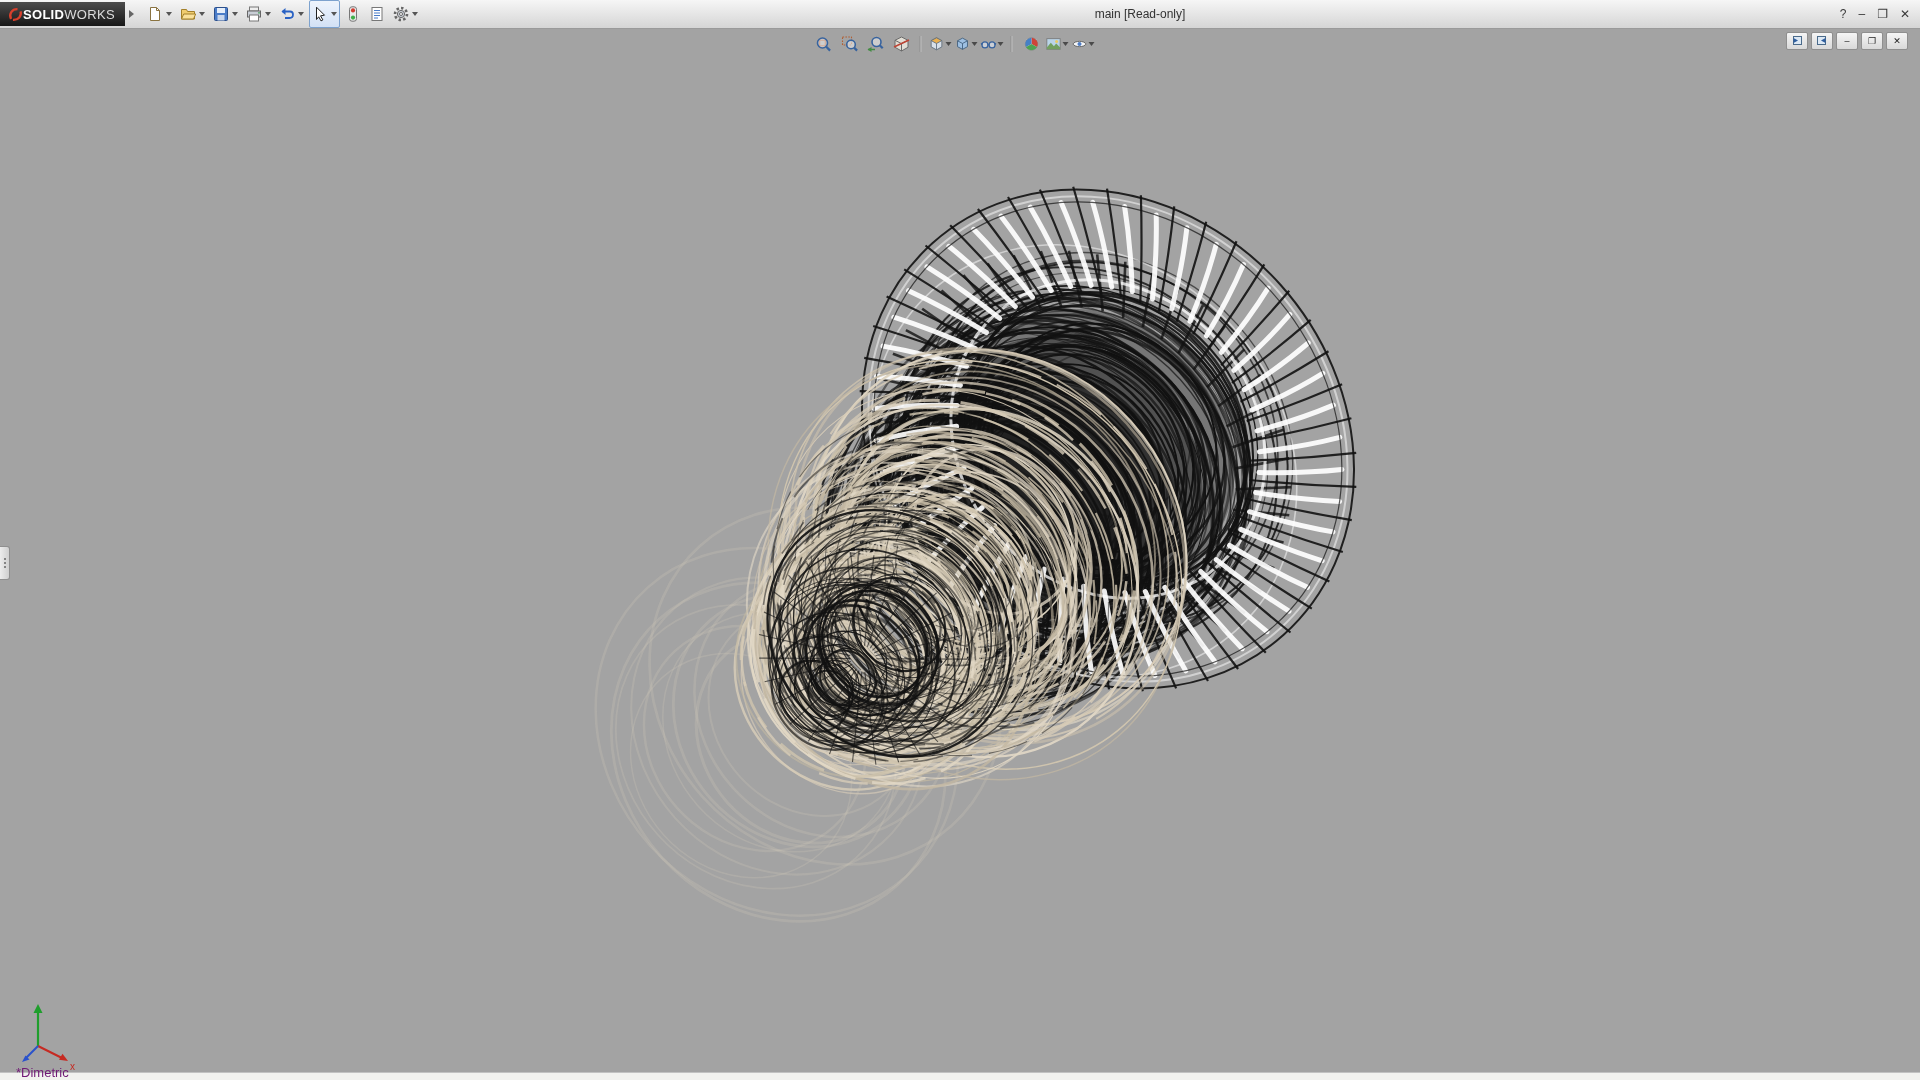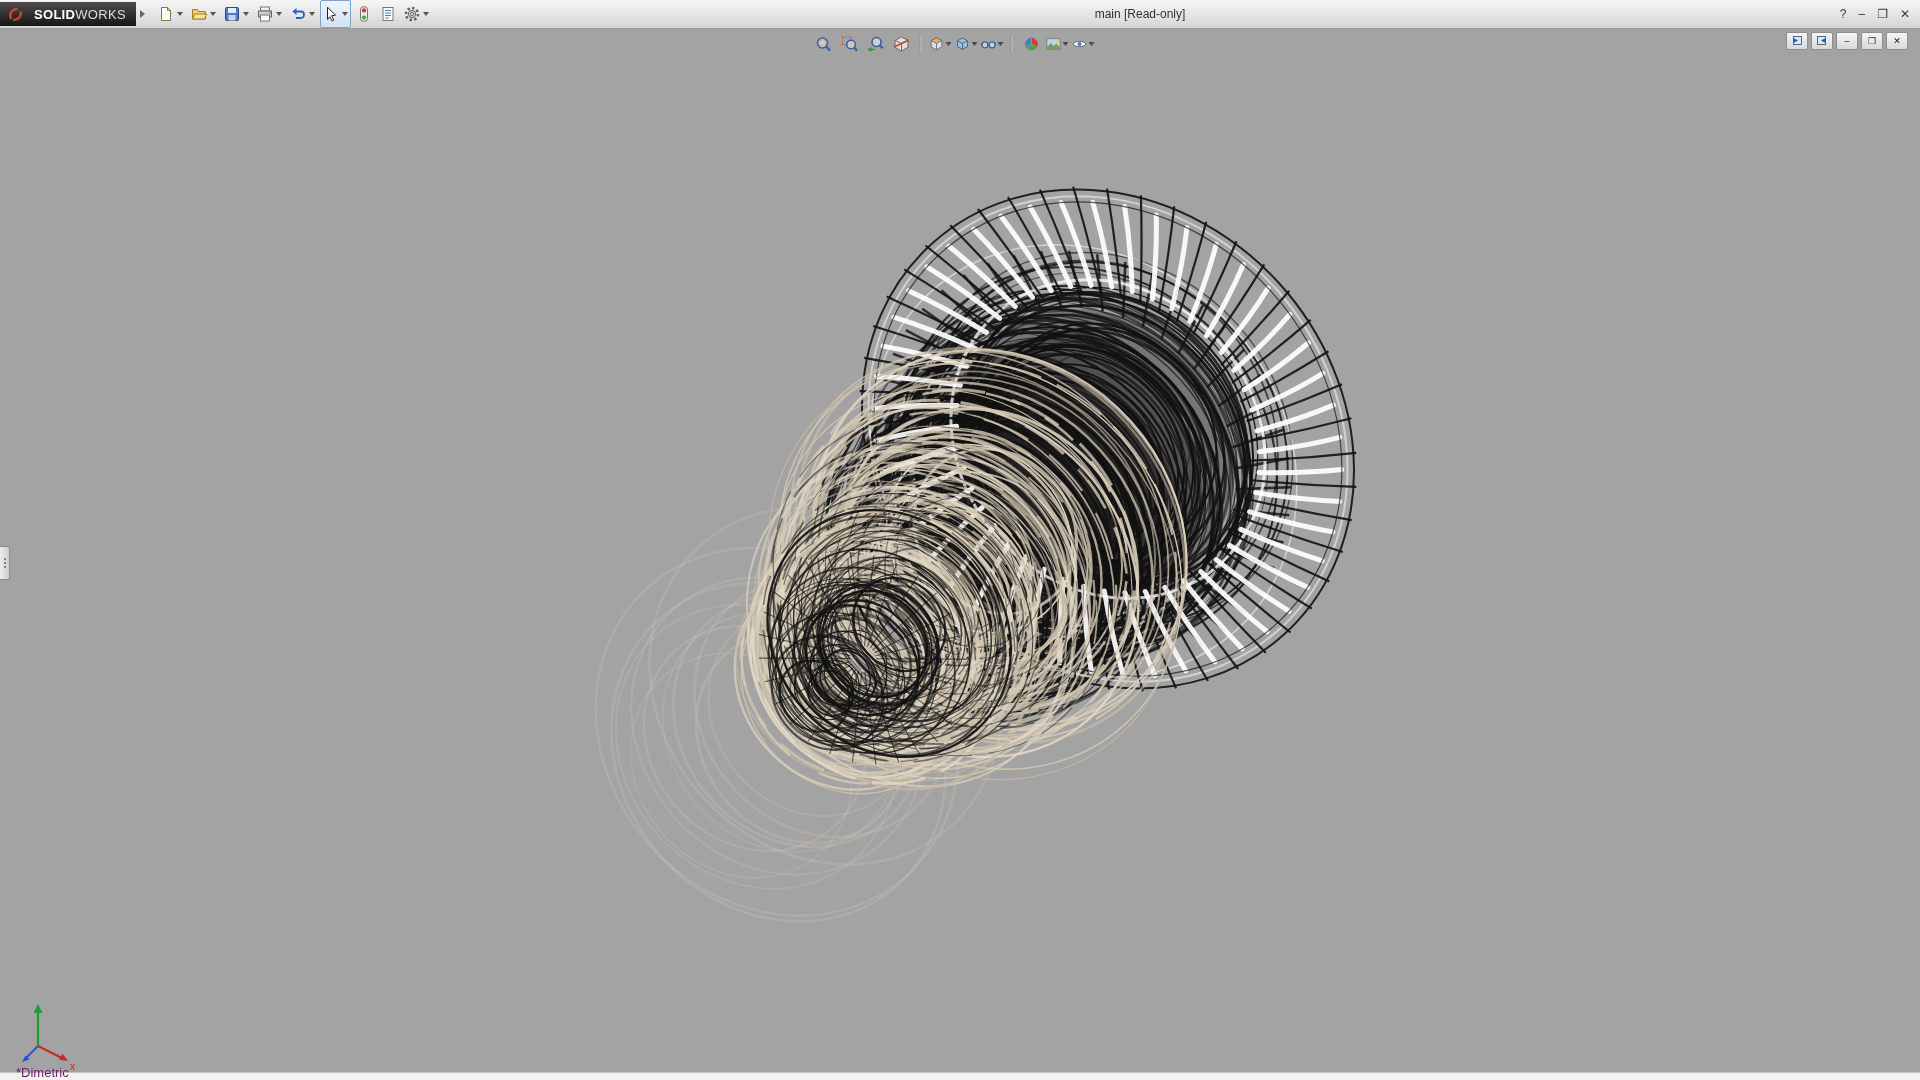--- a/index.html
+++ b/index.html
@@ -1,21 +1,21 @@
 <!DOCTYPE html>
 <html><head>
 <meta charset="utf-8">
 <style>
   html,body{margin:0;padding:0;}
   body{width:1920px;height:1080px;overflow:hidden;font-family:"Liberation Sans",sans-serif;background:#a3a3a3;}
   .app{position:relative;width:1920px;height:1080px;}
 
   
   .titlebar{position:absolute;top:0;left:0;right:0;height:28px;background:linear-gradient(#f6f6f6,#d5d5d5);border-bottom:1px solid #9a9a9a;display:flex;align-items:center;z-index:20;}
-  .brand{height:24px;background:linear-gradient(180deg,#4c4c4c,#171717);display:flex;align-items:center;padding:0 10px 0 7px;gap:11px;flex:0 0 auto;}
+  .brand{height:24px;background:linear-gradient(180deg,#4c4c4c,#171717);display:flex;align-items:center;padding:0 10px 0 7px;gap:0;flex:0 0 auto;}
   .brand-text{color:#fff;font-size:13px;letter-spacing:.3px;white-space:nowrap;}
   .brand-solid{font-weight:bold;color:#fff;}
   .brand-works{font-weight:normal;color:#dcdcdc;}
   .brand-arrow{width:0;height:0;border-top:4px solid transparent;border-bottom:4px solid transparent;border-left:5px solid #666;margin-left:4px;}
   .tools{display:flex;align-items:center;margin-left:10px;gap:2px;}
   .tbtn{display:flex;align-items:center;height:24px;padding:1px 2px;border:1px solid transparent;border-radius:2px;}
   .tbtn.active{border-color:#7da2ce;background:linear-gradient(#eef4fc,#d3e1f5);}
   .ic16{width:16px;height:16px;display:block;}
   .dd{width:0;height:0;border-left:3px solid transparent;border-right:3px solid transparent;border-top:4px solid #555;margin-left:3px;}
   .doc-title{position:absolute;left:1140px;top:0;height:28px;line-height:28px;transform:translateX(-50%);font-size:12px;color:#333;white-space:nowrap;pointer-events:none;}

